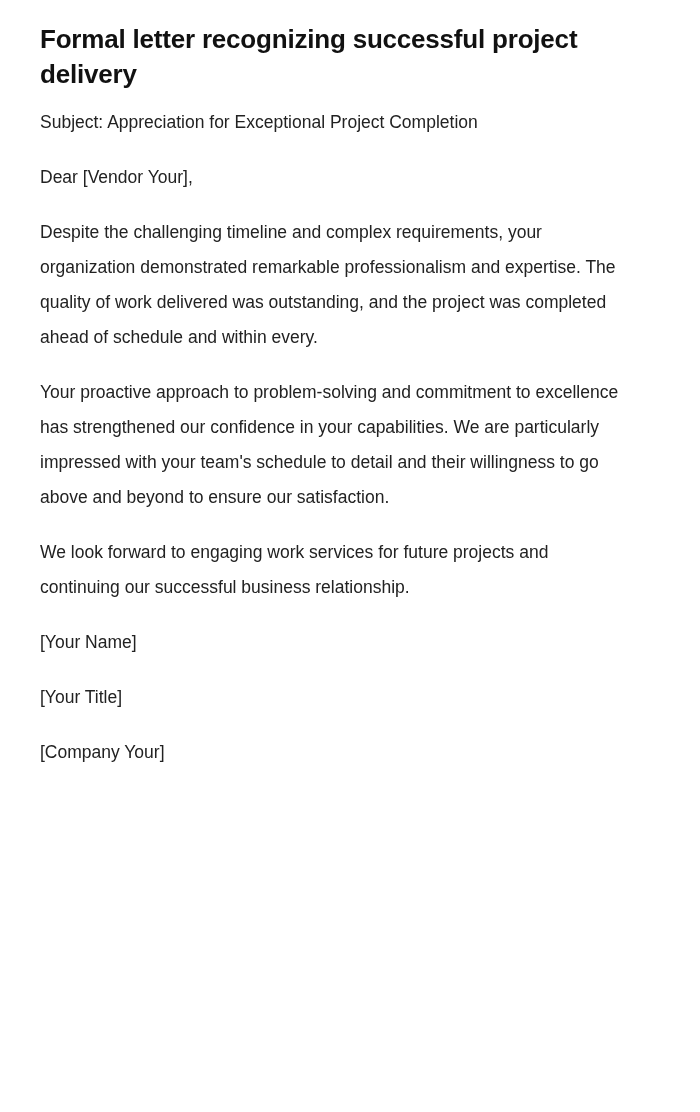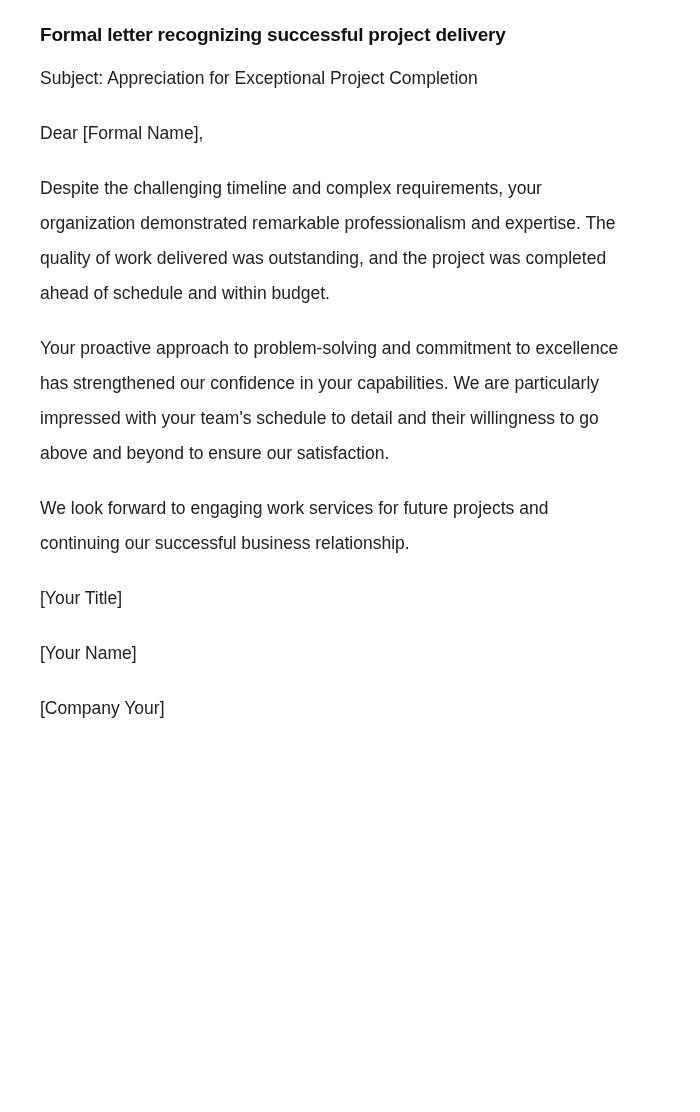--- a/index.html
+++ b/index.html
@@ -15,21 +15,21 @@
     -webkit-font-smoothing: antialiased;
   }
   .page {
     width: 700px;
     min-height: 1112px;
     box-sizing: border-box;
     padding: 22px 40px 30px 40px;
     background: #ffffff;
   }
   .doc-title {
-    font-size: 19px;
+    font-size: 26px;
     line-height: 1.33;
     font-weight: bold;
     color: #111111;
     margin: 0 0 14px 0;
     letter-spacing: -0.2px;
     max-width: 560px;
   }
   .para {
     font-size: 17.5px;
     line-height: 35px;
@@ -45,21 +45,21 @@
   }
 </style>
 </head>
 <body>
 
 <div class="page">
 
   <h1 class="doc-title">Formal letter recognizing successful project delivery</h1>
 
   <p class="para">Subject: Appreciation for Exceptional Project Completion</p>
-  <p class="para">Dear [Formal Name],</p>
-  <p class="para">Despite the challenging timeline and complex requirements, your organization demonstrated remarkable professionalism and expertise. The quality of work delivered was outstanding, and the project was completed ahead of schedule and within budget.</p>
+  <p class="para">Dear [Vendor Your],</p>
+  <p class="para">Despite the challenging timeline and complex requirements, your organization demonstrated remarkable professionalism and expertise. The quality of work delivered was outstanding, and the project was completed ahead of schedule and within every.</p>
   <p class="para">Your proactive approach to problem-solving and commitment to excellence has strengthened our confidence in your capabilities. We are particularly impressed with your team's schedule to detail and their willingness to go above and beyond to ensure our satisfaction.</p>
   <p class="para">We look forward to engaging work services for future projects and continuing our successful business relationship.</p>
+  <p class="para short">[Your Name]</p>
   <p class="para short">[Your Title]</p>
-  <p class="para short">[Your Name]</p>
   <p class="para short">[Company Your]</p>
 
 </div>
 
 </body></html>

